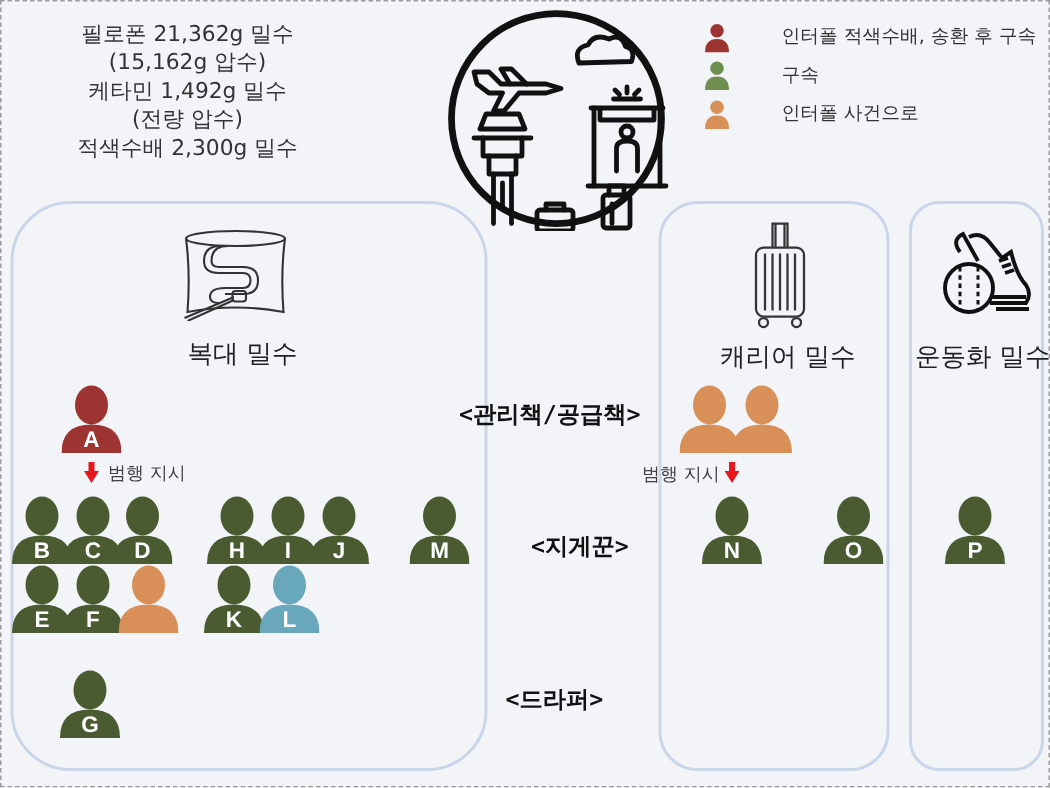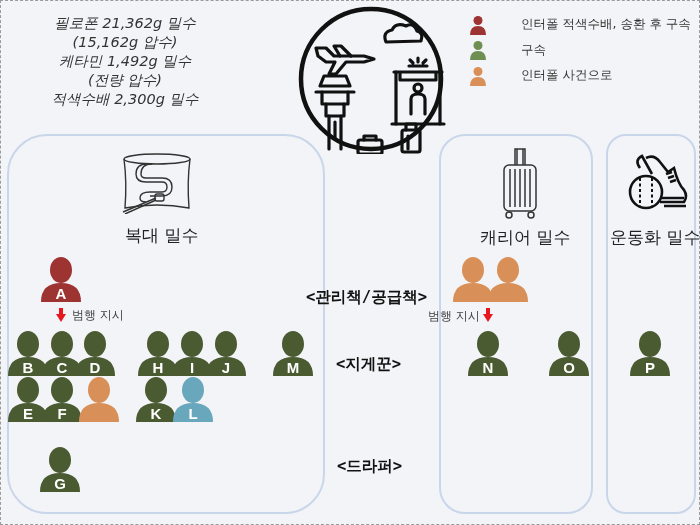--- a/index.html
+++ b/index.html
@@ -8,21 +8,21 @@
     background: #f3f4f7;
     font-family: "DejaVu Sans", "Liberation Sans", sans-serif;
     color: #1a1a1a;
   }
   .frame {
     position: absolute; left: 0; top: 0; width: 698px; height: 523px;
     border: 1px dashed #9a9a9a;
   }
   .summary {
     position: absolute; left: 20px; top: 14px; width: 210px;
-    text-align: center; font-size: 14.5px; line-height: 19px; color: #333; font-style: italic;
+    text-align: center; font-size: 14.5px; line-height: 19px; color: #333;
   }
   .summary div { white-space: nowrap; }
   .legend { position: absolute; left: 470px; top: 12px; }
   .legend-item { display: flex; align-items: center; height: 25.5px; font-size: 12.5px; color: #333; gap: 24px; }
   .legend-item svg { width: 16px; height: 20px; margin-right: 11px; }
   .hero { position: absolute; left: 296px; top: 4px; width: 150px; height: 150px; }
 
   .panel {
     position: absolute; border: 2px solid #c9d6ea; border-radius: 32px;
     background: #f3f4f8;
@@ -140,22 +140,22 @@
 <svg class="icon-abs" style="left:626px;top:154px;width:62px;height:56px;" viewBox="0 0 62 56" fill="none" stroke="#111" stroke-width="2.6">
   <path d="M20 4 Q28 0 34 8 L42 18 L48 14 Q52 30 58 36 Q62 42 58 48 L34 48"></path>
   <path d="M36 44 L58 44 M38 52 L60 52"></path>
   <path d="M14 14 Q8 6 16 2 L26 20"></path>
   <path d="M40 20 L46 18 M42 24 L48 22 M44 28 L50 26"></path>
   <circle cx="20" cy="38" r="16" fill="#f3f4f8"></circle>
   <path d="M14 24 L14 52 M26 24 L26 52" stroke-dasharray="3 2.5" stroke-width="2"></path>
 </svg>
 <div class="panel-title" style="left:610px;top:226px;">운동화 밀수</div>
 
-<div class="role-label" style="left:306px;top:266px;margin-top:21px;">&lt;관리책/공급책&gt;</div>
-<div class="role-label" style="left:336px;top:354px;">&lt;지게꾼&gt;</div>
+<div class="role-label" style="left:306px;top:266px;">&lt;관리책/공급책&gt;</div>
+<div class="role-label" style="left:354px;top:354px;">&lt;지게꾼&gt;</div>
 <div class="role-label" style="left:337px;top:456px;">&lt;드라퍼&gt;</div>
 
 <svg class="arrow" style="left:56px;top:308px;" viewBox="0 0 10 14">
     <rect x="3" y="0" width="4" height="7" fill="#e8171e"></rect>
     <path d="M0 6 L10 6 L5 14 Z" fill="#e8171e"></path>
   </svg>
 <div class="order-label" style="left:72px;top:307px;">범행 지시</div>
 
 <div class="order-label" style="left:428px;top:308px;">범행 지시</div>
 <svg class="arrow" style="left:483px;top:308px;" viewBox="0 0 10 14">

